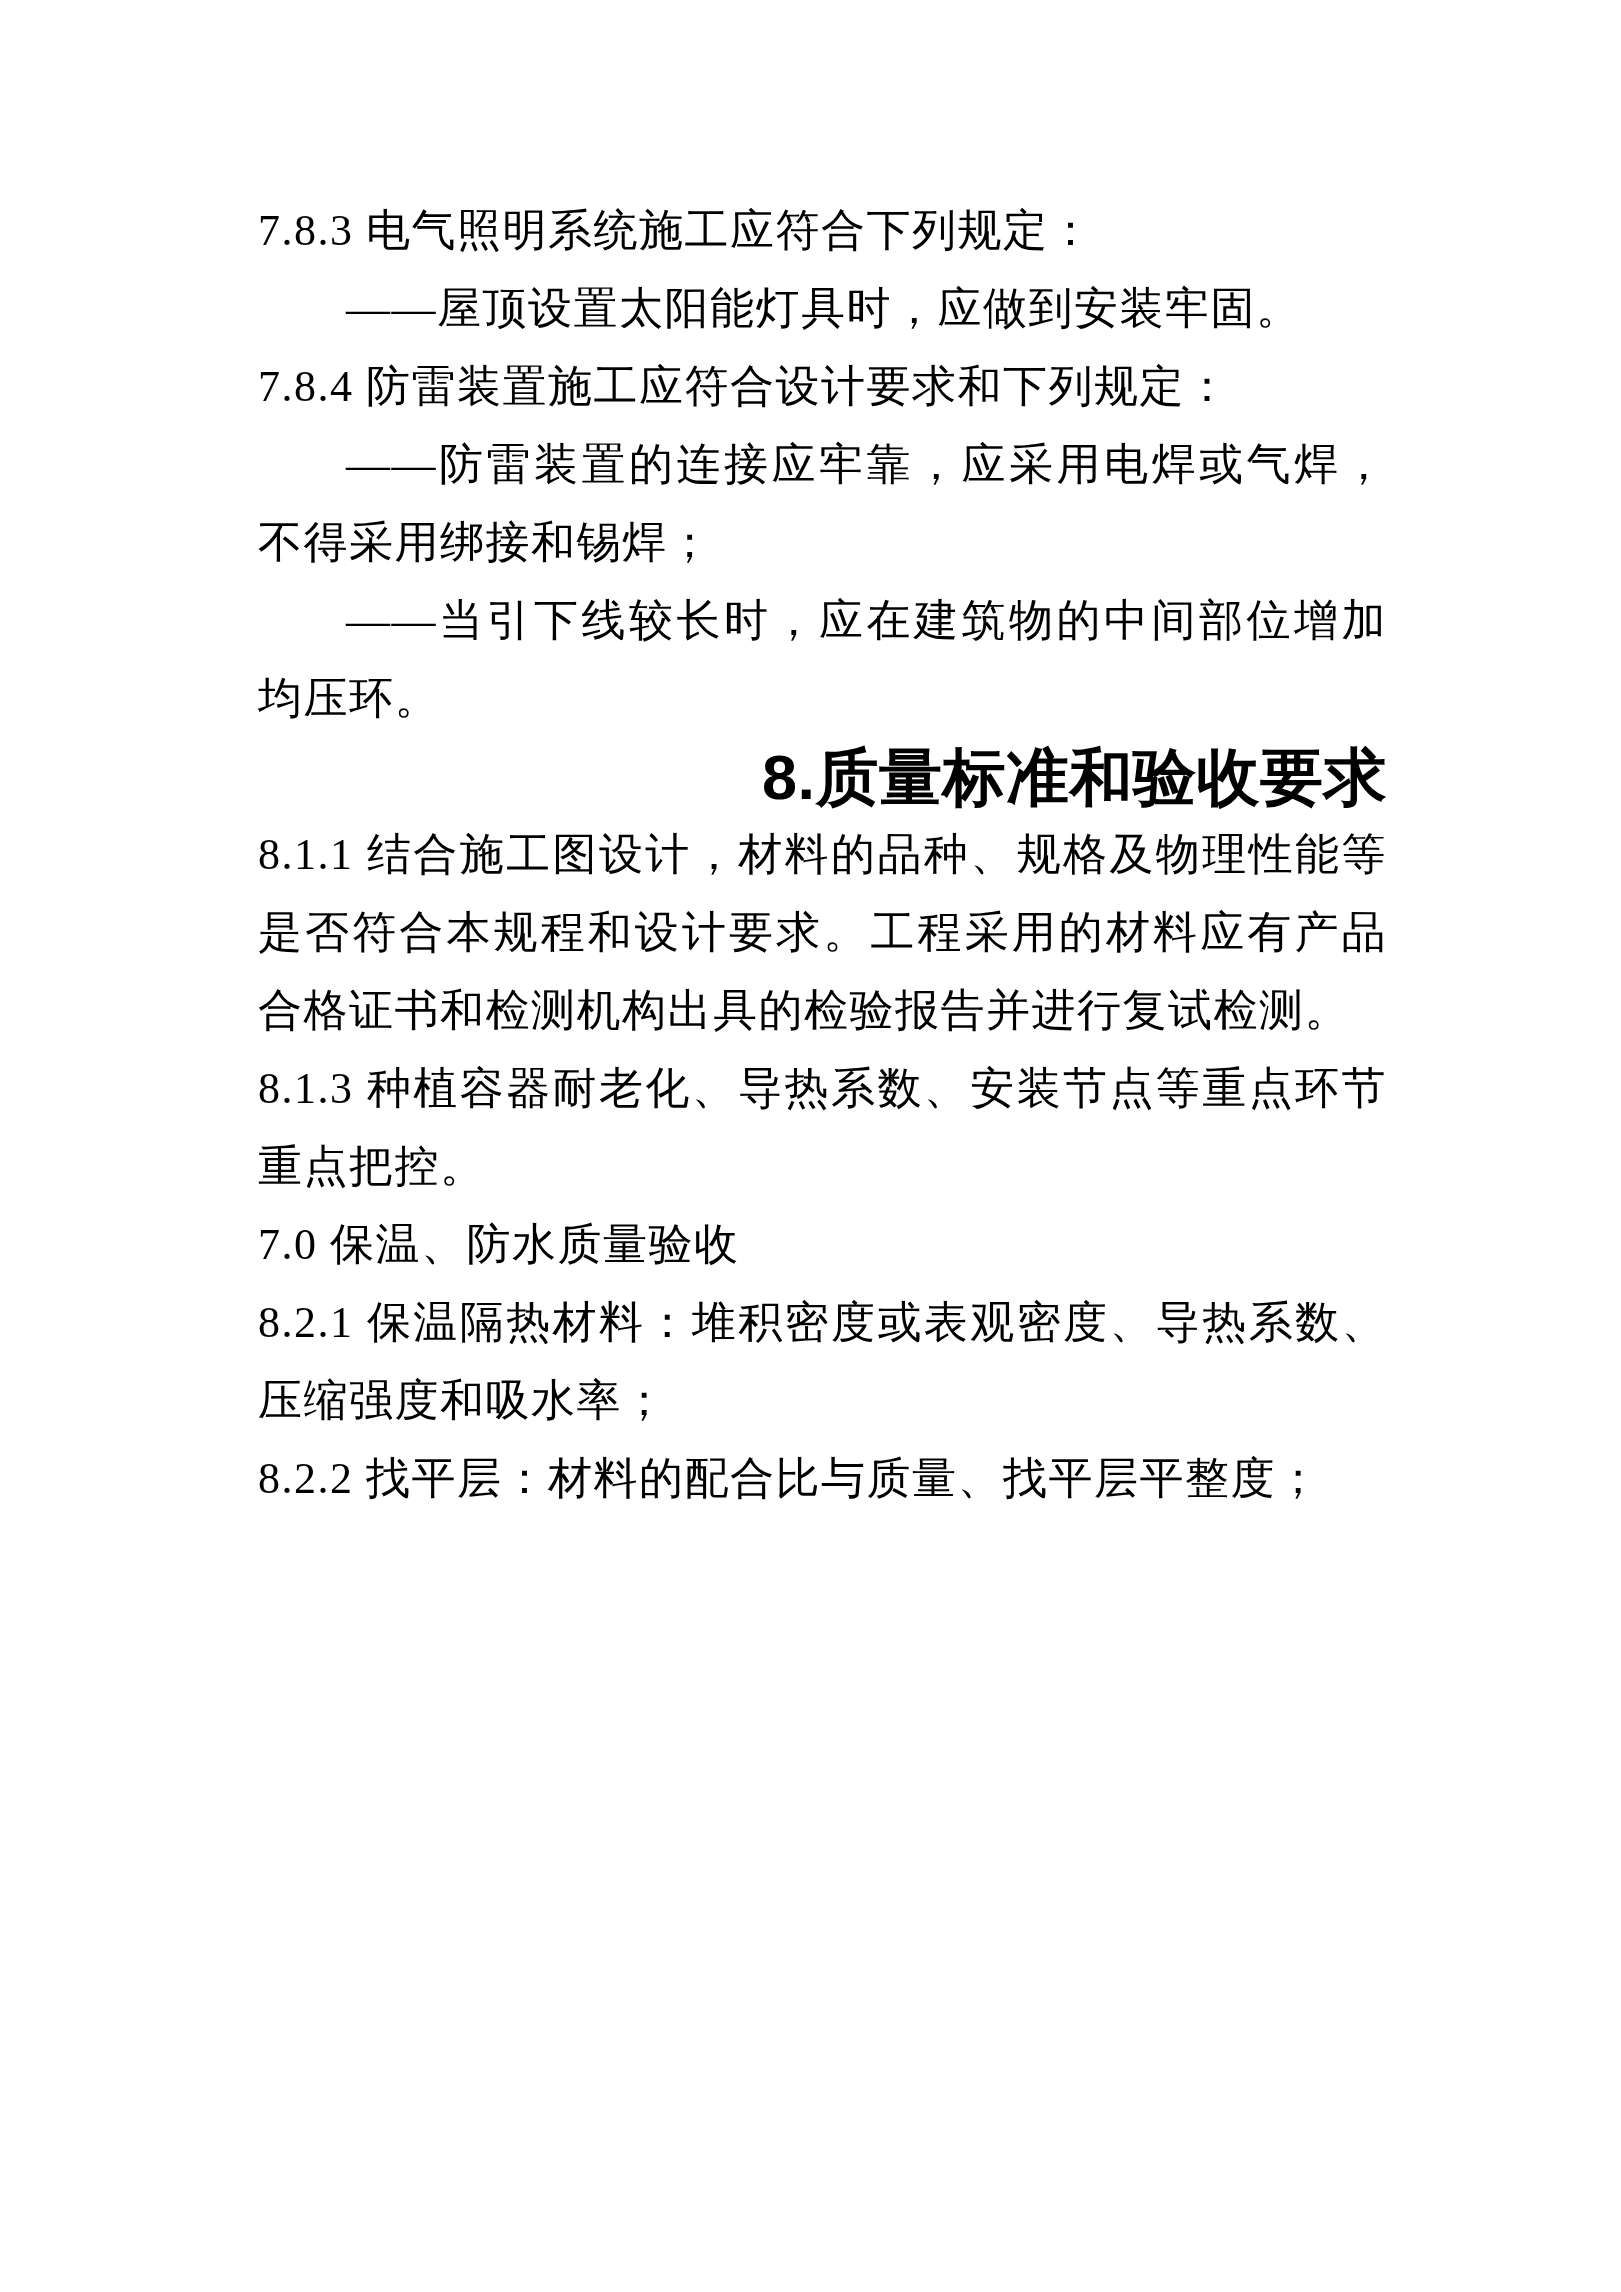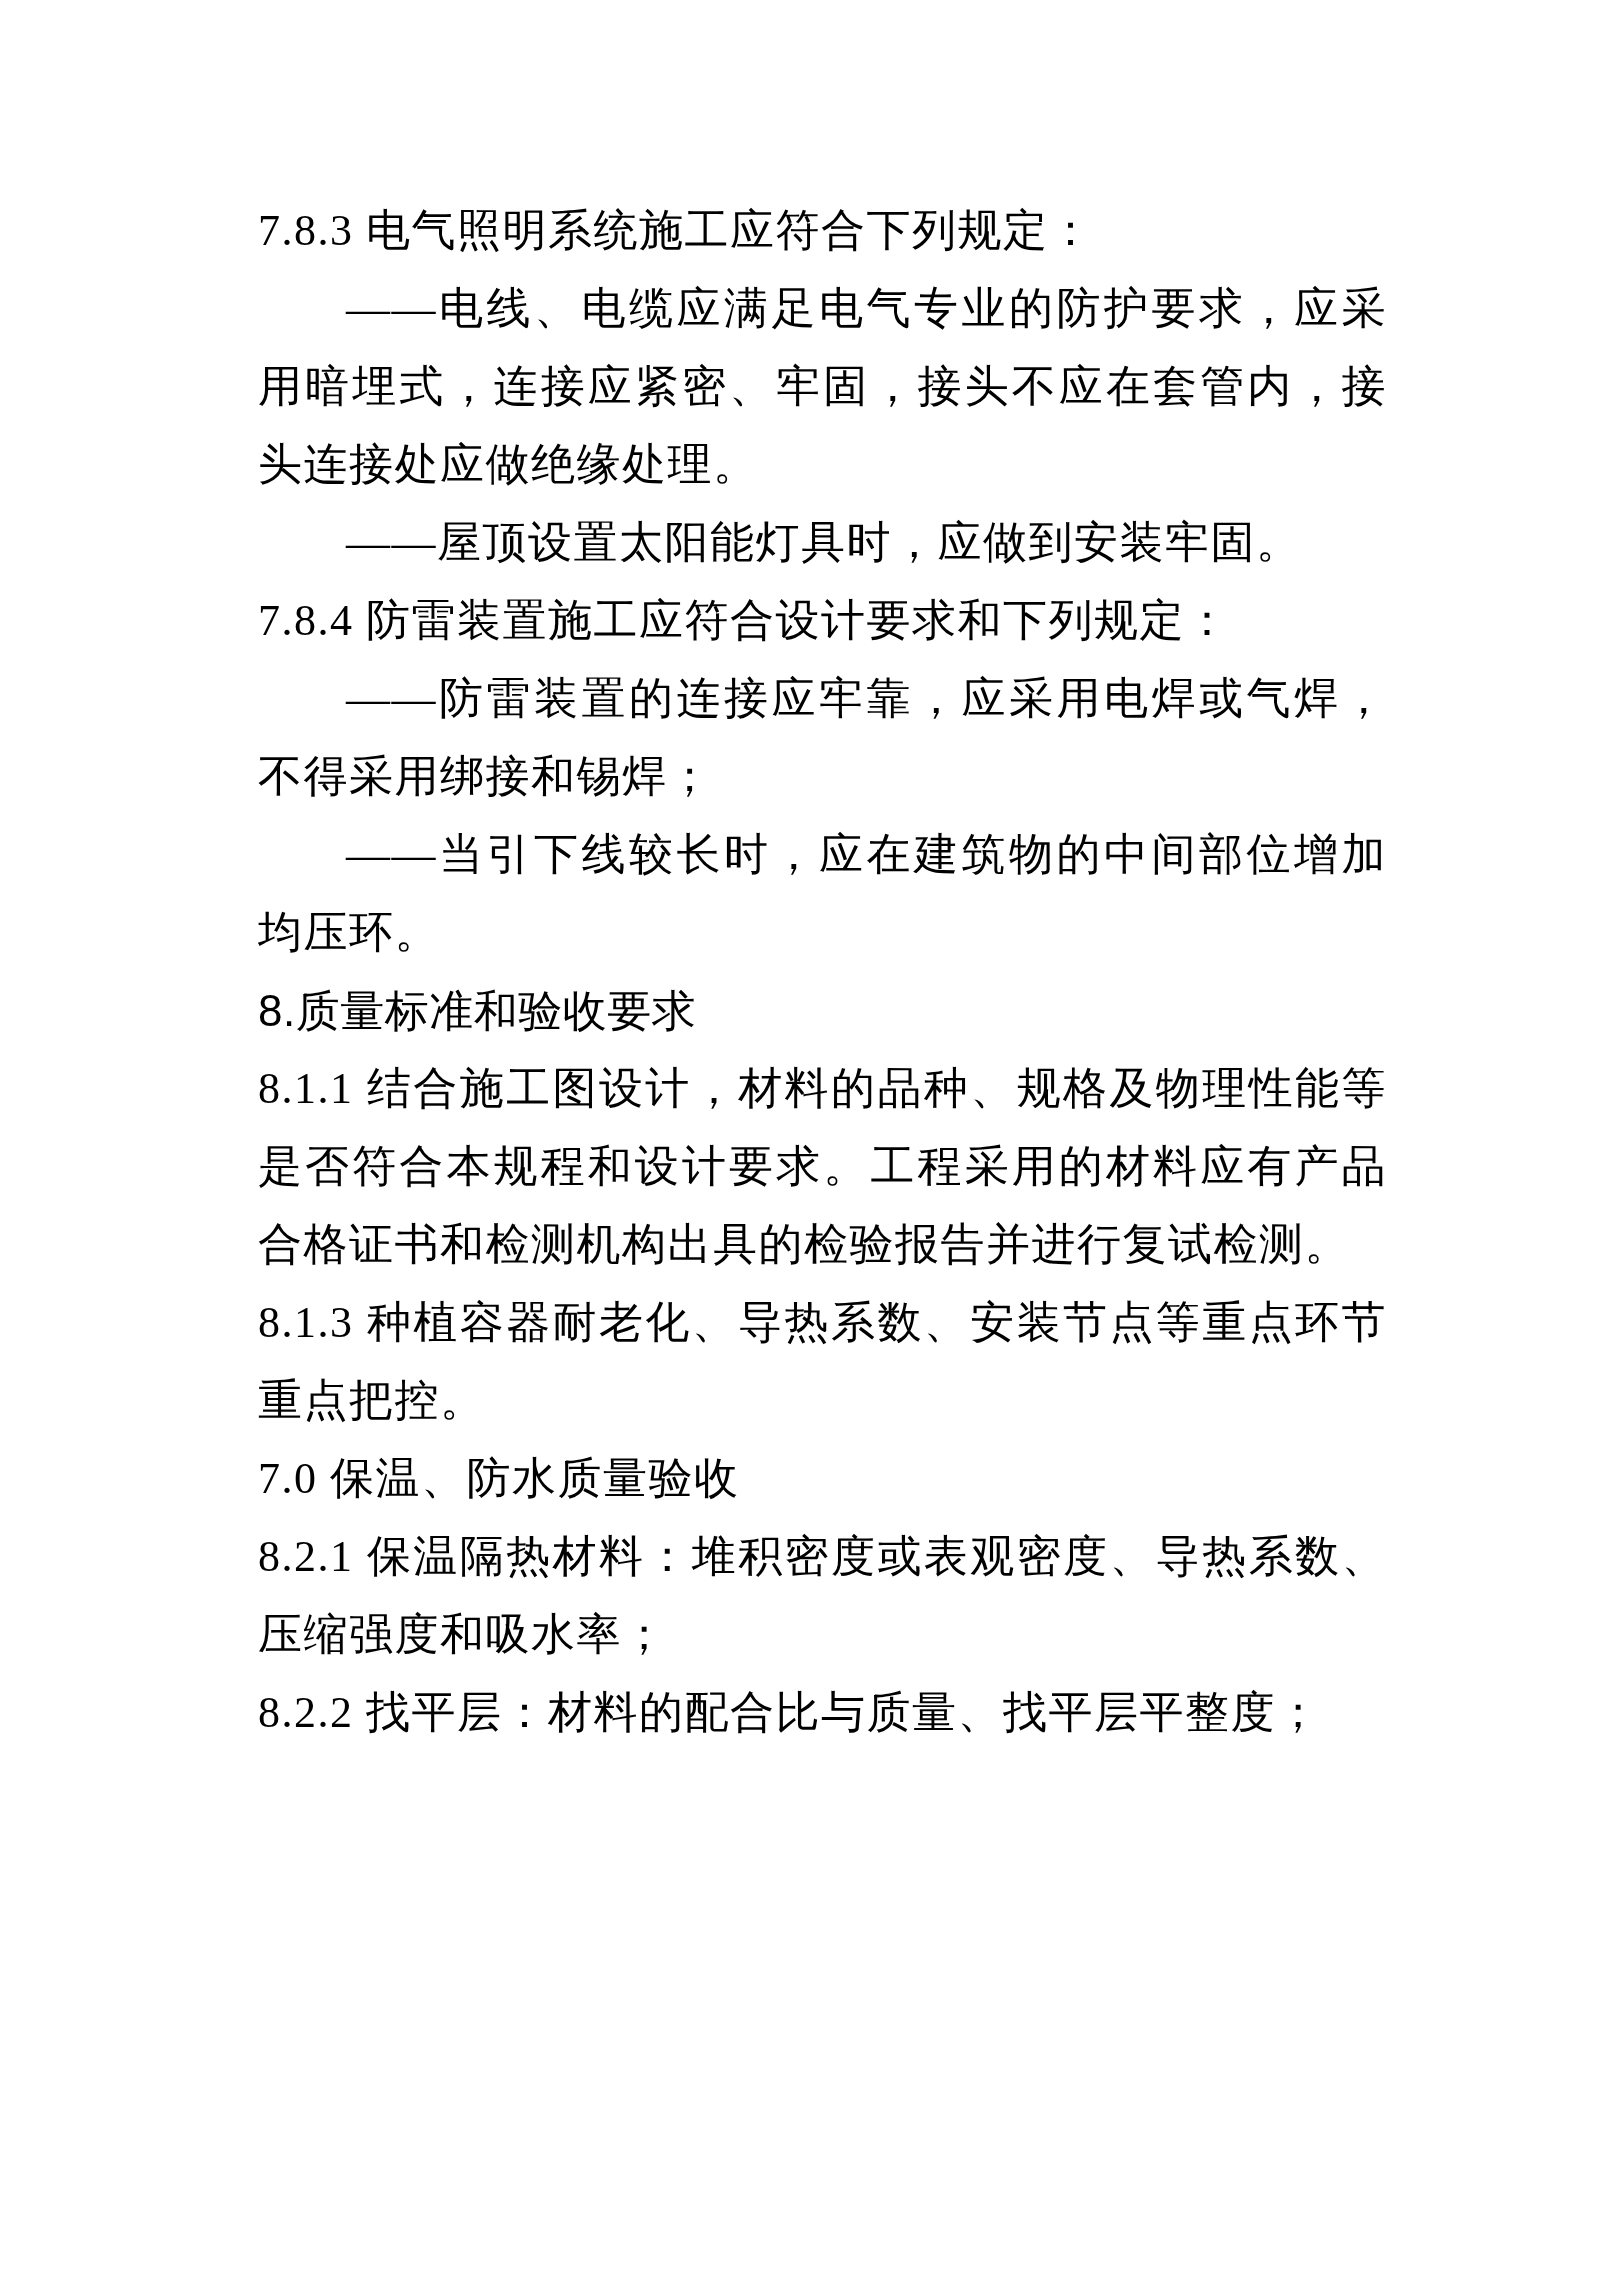--- a/index.html
+++ b/index.html
@@ -30,24 +30,24 @@
   }
   .content p {
     margin: 0;
     padding: 0;
   }
   .dash-item {
     text-indent: 88px;
   }
   .chapter-heading {
     font-family: "Liberation Sans", "DejaVu Sans", sans-serif;
-    font-weight: 400;
-    font-size: 44px;
+    font-weight: 700;
+    font-size: 63px;
     letter-spacing: 0.5px;
-    text-align: left;
+    text-align: right;
   }
   .section-heading {
     font-size: 44px;
   }
   .page-number {
     position: absolute;
     top: 2096px;
     left: 0;
     width: 100%;
     text-align: center;
@@ -56,21 +56,20 @@
     line-height: 43px;
     color: #000000;
   }
 </style>
 </head>
 <body>
 
 <div class="page">
   <div class="content">
     <p class="clause">7.8.3 电气照明系统施工应符合下列规定：</p>
-    <p class="dash-item">——电线、电缆应满足电气专业的防护要求，应采用暗埋式，连接应紧密、牢固，接头不应在套管内，接头连接处应做绝缘处理。</p>
     <p class="dash-item">——屋顶设置太阳能灯具时，应做到安装牢固。</p>
     <p class="clause">7.8.4 防雷装置施工应符合设计要求和下列规定：</p>
     <p class="dash-item">——防雷装置的连接应牢靠，应采用电焊或气焊，不得采用绑接和锡焊；</p>
     <p class="dash-item">——当引下线较长时，应在建筑物的中间部位增加均压环。</p>
     <p class="chapter-heading">8.质量标准和验收要求</p>
     <p class="clause">8.1.1 结合施工图设计，材料的品种、规格及物理性能等是否符合本规程和设计要求。工程采用的材料应有产品合格证书和检测机构出具的检验报告并进行复试检测。</p>
     <p class="clause">8.1.3 种植容器耐老化、导热系数、安装节点等重点环节重点把控。</p>
     <p class="section-heading">7.0 保温、防水质量验收</p>
     <p class="clause">8.2.1 保温隔热材料：堆积密度或表观密度、导热系数、压缩强度和吸水率；</p>
     <p class="clause">8.2.2 找平层：材料的配合比与质量、找平层平整度；</p>

